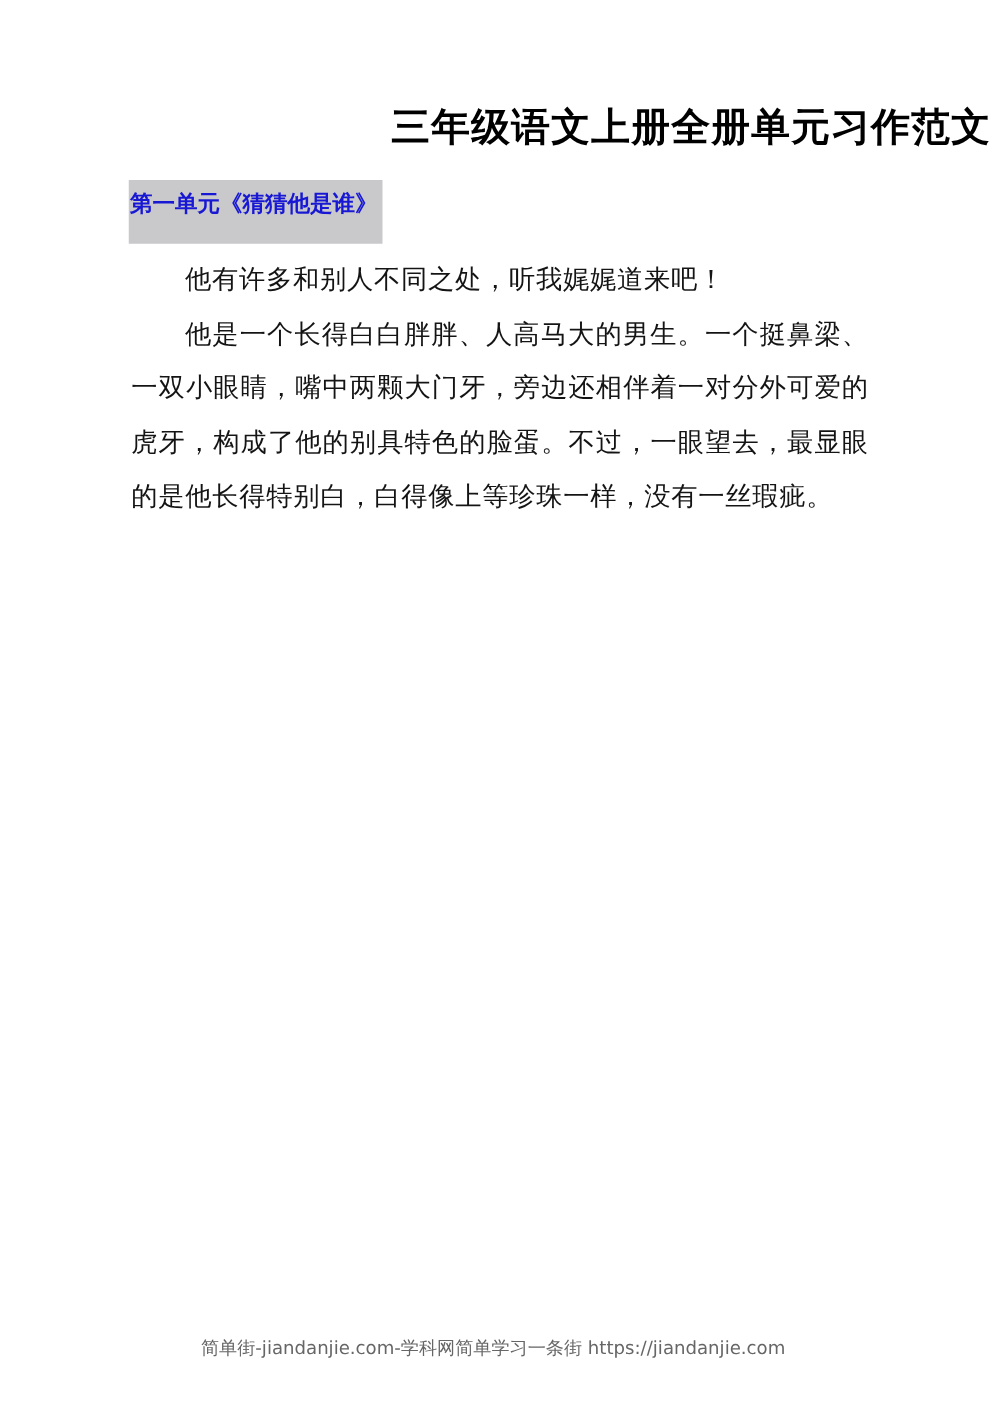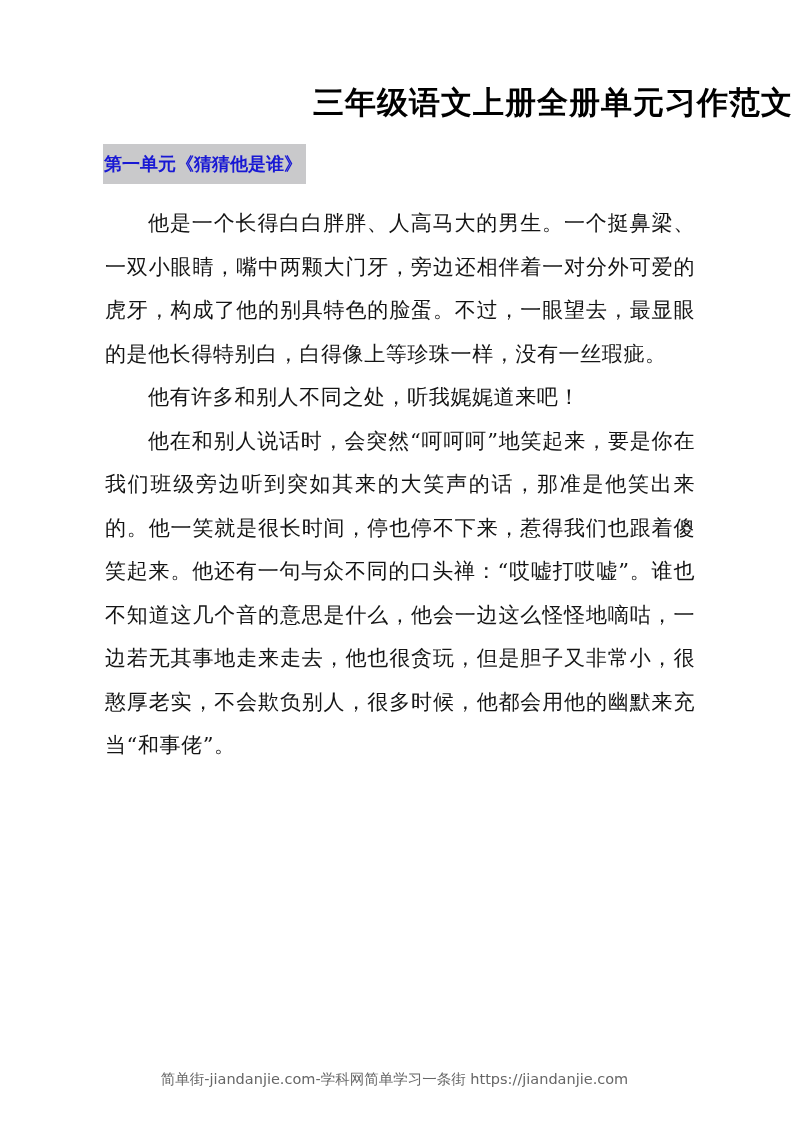--- a/index.html
+++ b/index.html
@@ -25,21 +25,21 @@
       font-weight: bold;
       font-size: 31px;
       letter-spacing: 1px;
       color: #000000;
       line-height: 44px;
     }
     .section-heading {
       position: absolute;
       top: 144px;
       left: 103px;
-      height: 40px;
+      height: 51px;
       line-height: 39px;
       padding: 0 4px 0 1px;
       background: #c9c9cb;
       font-family: "DejaVu Sans", "Liberation Sans", sans-serif;
       font-weight: bold;
       font-size: 18px;
       color: #1818d4;
       text-align: right;
     }
     .body-text {
@@ -70,18 +70,17 @@
     }
   </style>
 </head>
 <body>
 
 <div class="page-title">三年级语文上册全册单元习作范文</div>
 
 <div class="section-heading">第一单元《猜猜他是谁》</div>
 
 <div class="body-text">
+  <p class="para">他有许多和别人不同之处，听我娓娓道来吧！</p>
   <p class="para">他是一个长得白白胖胖、人高马大的男生。一个挺鼻梁、一双小眼睛，嘴中两颗大门牙，旁边还相伴着一对分外可爱的虎牙，构成了他的别具特色的脸蛋。不过，一眼望去，最显眼的是他长得特别白，白得像上等珍珠一样，没有一丝瑕疵。</p>
-  <p class="para">他有许多和别人不同之处，听我娓娓道来吧！</p>
-  <p class="para">他在和别人说话时，会突然“呵呵呵”地笑起来，要是你在我们班级旁边听到突如其来的大笑声的话，那准是他笑出来的。他一笑就是很长时间，停也停不下来，惹得我们也跟着傻笑起来。他还有一句与众不同的口头禅：“哎嘘打哎嘘”。谁也不知道这几个音的意思是什么，他会一边这么怪怪地嘀咕，一边若无其事地走来走去，他也很贪玩，但是胆子又非常小，很憨厚老实，不会欺负别人，很多时候，他都会用他的幽默来充当“和事佬”。</p>
 </div>
 
 <div class="footer">简单街-jiandanjie.com-学科网简单学习一条街 https://jiandanjie.com</div>
 
 </body></html>

